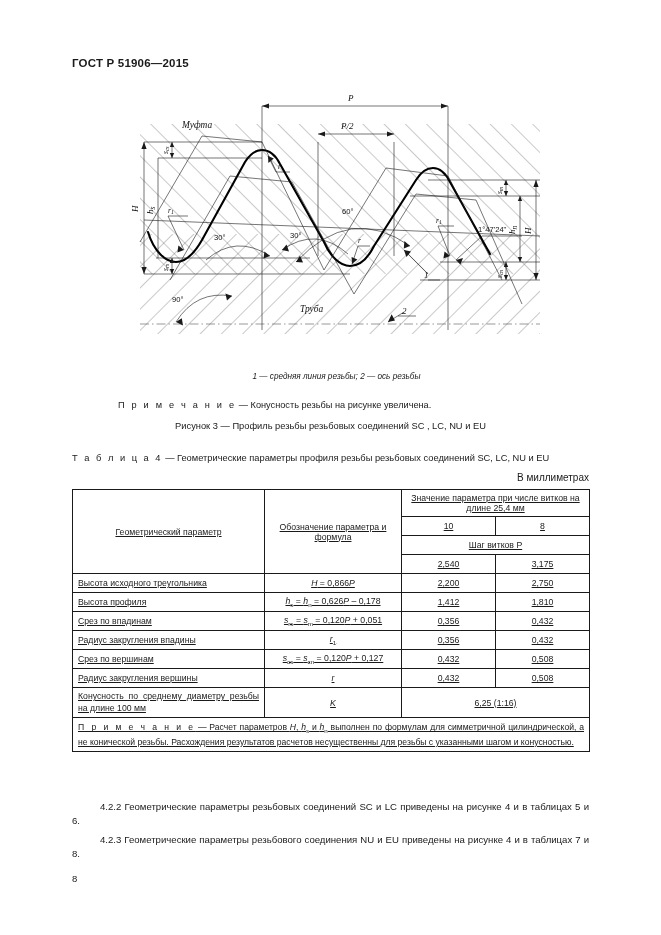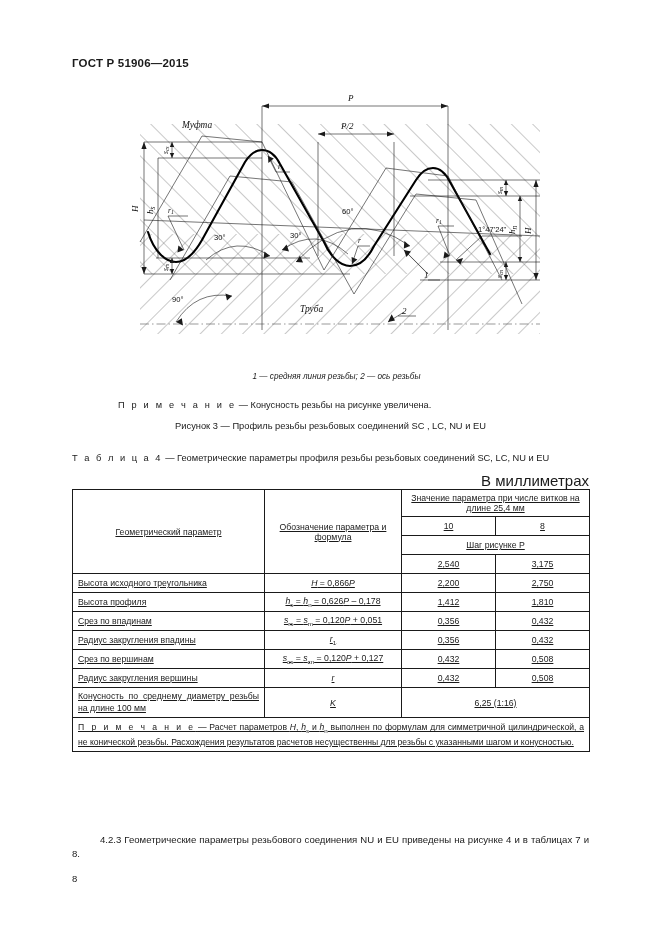--- a/index.html
+++ b/index.html
@@ -78,21 +78,21 @@
     top: 453px;
     font-size: 9.3px;
     white-space: nowrap;
   }
   .table-title .sp { letter-spacing: 2px; }
 
   .units-line {
     position: absolute;
     right: 72px;
     top: 472px;
-    font-size: 15px;
+    font-size: 10px;
   }
 
   .tbl {
     position: absolute;
     left: 72px;
     top: 489px;
     width: 517px;
     border-collapse: collapse;
     font-size: 8.7px;
     table-layout: fixed;
@@ -352,21 +352,21 @@
       <tr>
         <th rowspan="4" class="cell-center">Геометрический параметр</th>
         <th rowspan="4" class="cell-center">Обозначение параметра и формула</th>
         <th colspan="2" class="cell-center">Значение параметра при числе витков на длине 25,4 мм</th>
       </tr>
       <tr class="row-h">
         <th class="cell-center">10</th>
         <th class="cell-center">8</th>
       </tr>
       <tr class="row-h">
-        <th colspan="2" class="cell-center">Шаг рисунке P</th>
+        <th colspan="2" class="cell-center">Шаг витков P</th>
       </tr>
       <tr class="row-h">
         <th class="cell-center">2,540</th>
         <th class="cell-center">3,175</th>
       </tr>
     </thead>
     <tbody>
       <tr class="row-h">
         <td class="cell-left">Высота исходного треугольника</td>
         <td class="formula"><i>H</i> = 0,866<i>P</i></td>
@@ -410,17 +410,18 @@
       </tr>
       <tr>
         <td colspan="4" class="note-cell">
           <span class="sp">П р и м е ч а н и е</span>
           <span>— Расчет параметров <i>H</i>, <i>h</i><sub>s</sub> и <i>h</i><sub>n</sub> выполнен по формулам для симметричной цилиндрической, а не конической резьбы. Расхождения результатов расчетов несущественны для резьбы с указанными шагом и конусностью.</span>
         </td>
       </tr>
     </tbody>
   </table>
 
+  <div class="para para-1">4.2.2 Геометрические параметры резьбовых соединений SC и LC приведены на рисунке 4 и в таблицах 5 и 6.</div>
   <div class="para para-2">4.2.3 Геометрические параметры резьбового соединения NU и EU приведены на рисунке 4 и в таблицах 7 и 8.</div>
 
   <div class="page-num">8</div>
 
 </div>
 
 </body></html>

